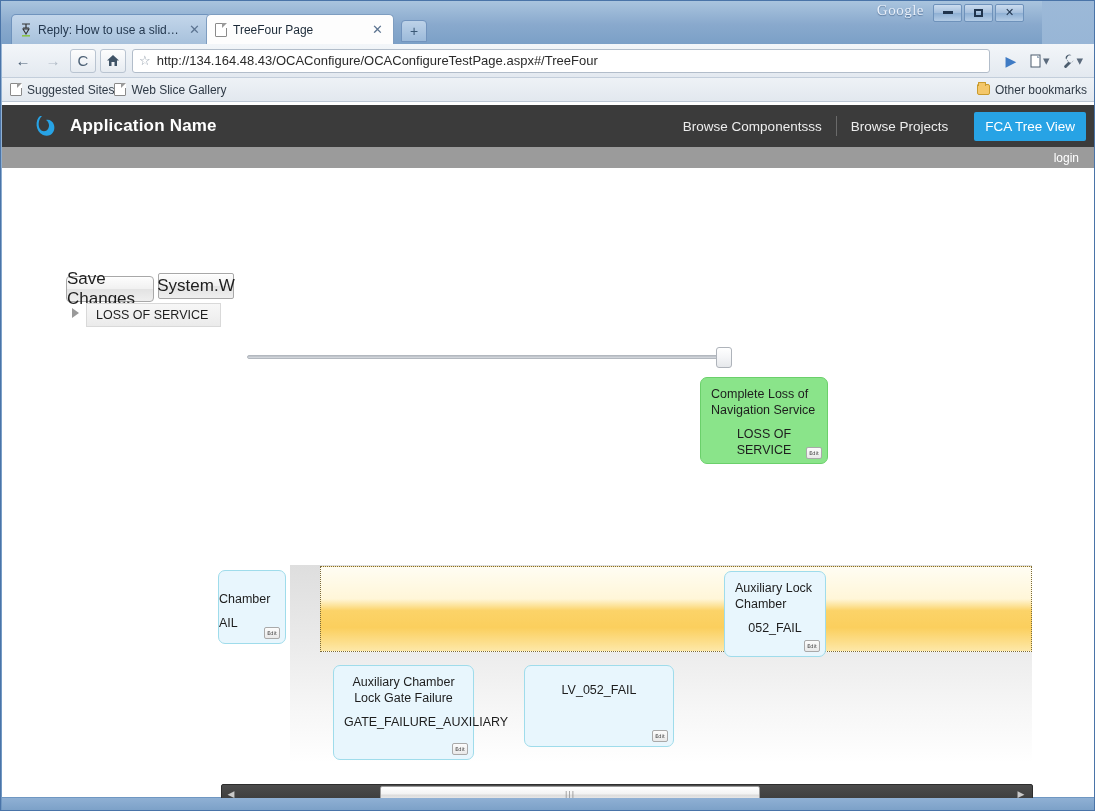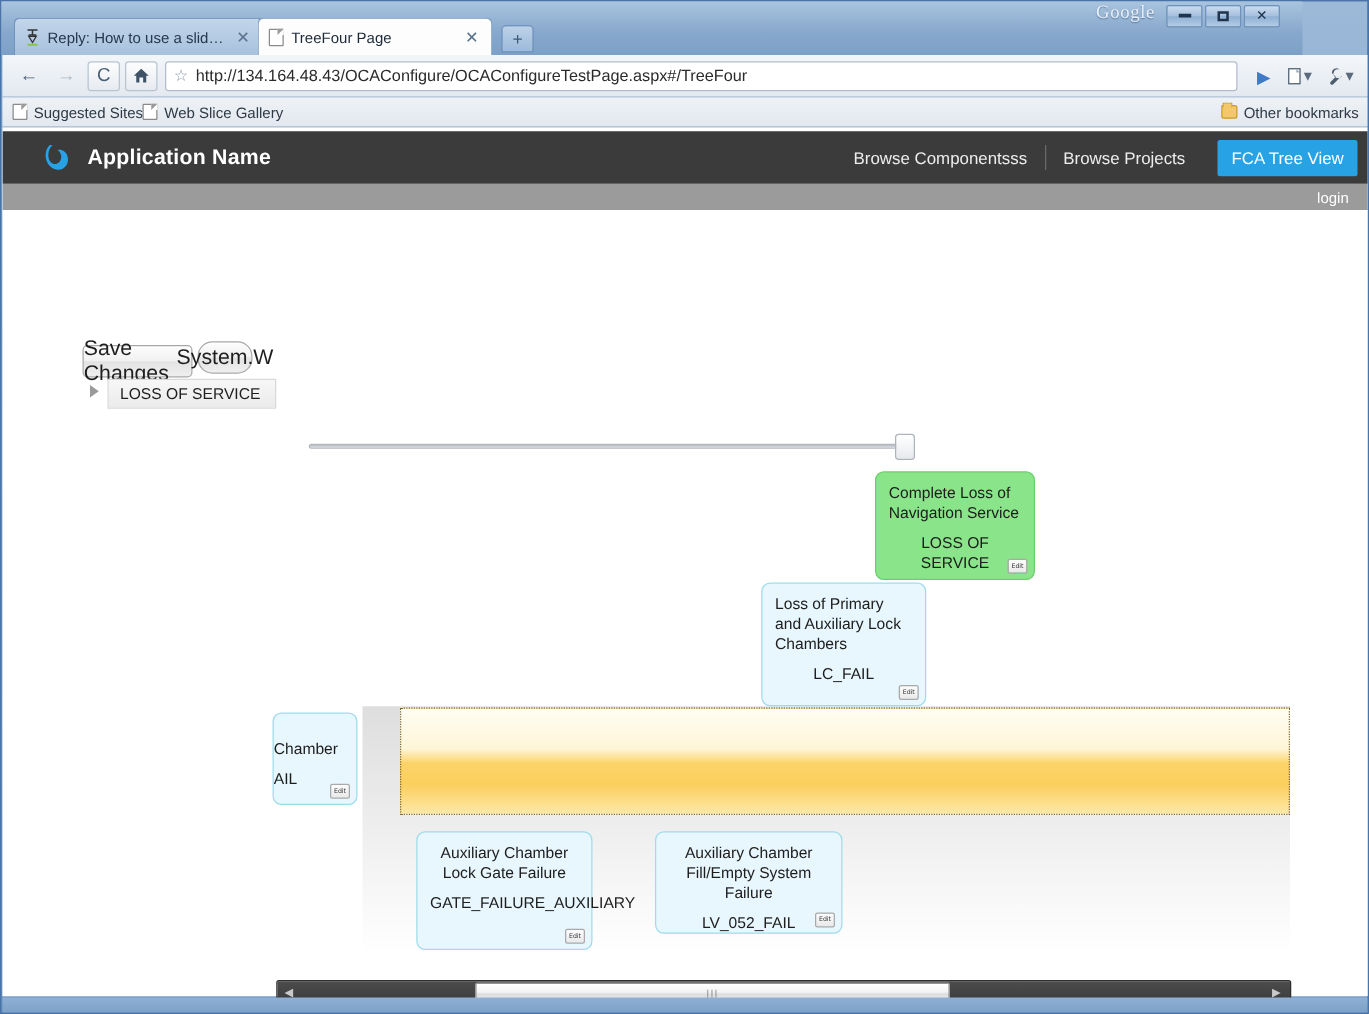--- a/index.html
+++ b/index.html
@@ -164,21 +164,21 @@
   
   .gbtn {
     position:absolute;
     background: linear-gradient(to bottom,#fdfdfd 0%,#f1f1f1 48%,#e3e3e3 52%,#efefef 100%);
     border:1px solid #a8a8a8; border-radius:4px;
     font-size:17px; color:#1e1e1e; font-family:"Liberation Sans",sans-serif;
     display:flex; align-items:center; justify-content:center;
     box-shadow: 0 1px 0 rgba(255,255,255,.7) inset;
   }
   #save-changes { left:64px; top:108px; width:88px; height:26px; }
-  #system-w     { left:156px; top:105px; width:44px; height:26px; border-radius:12px;}
+  #system-w     { left:156px; top:105px; width:76px; height:26px; border-radius:2px;}
 
   #tree-node {
     position:absolute; left:84px; top:135px; width:135px; height:24px;
     background: linear-gradient(to bottom,#f7f7f7,#ebebeb);
     border:1px solid #d9d9d9;
     display:flex; align-items:center; gap:0;
   }
   #tree-caret {
     position:absolute; left:70px; top:140px;
     width:0; height:0; border-style:solid;
@@ -382,41 +382,40 @@
 
       <div id="grayzone"></div>
       <div id="dropband"></div>
 
       <div class="node green" id="node-root">
         <div class="ntitle">Complete Loss of Navigation Service</div>
         <div class="ncode">LOSS OF SERVICE</div>
         <div class="edit">Edit</div>
       </div>
 
-      <div class="node" id="node-lcfail">
-        <div class="ntitle">Loss of Primary and Auxiliary Lock Chambers</div>
-        <div class="ncode">LC_FAIL</div>
+
+      <div class="node" id="node-052">
+        <div class="ntitle">Auxiliary Lock Chamber</div>
+        <div class="ncode">052_FAIL</div>
         <div class="edit">Edit</div>
       </div>
-
 
       <div class="node" id="node-clip">
         <div class="ntitle">Chamber</div>
         <div class="ncode">AIL</div>
         <div class="edit">Edit</div>
       </div>
 
       <div class="node" id="node-gate">
         <div class="ntitle" style="text-align:center">Auxiliary Chamber Lock Gate Failure</div>
         <div class="ncode">GATE_FAILURE_AUXILIARY</div>
         <div class="edit">Edit</div>
       </div>
 
       <div class="node" id="node-lv">
-        <div class="ntitle" style="text-align:center">Auxiliary Chamber Fill/Empty System Failure</div>
         <div class="ncode">LV_052_FAIL</div>
         <div class="edit">Edit</div>
       </div>
 
 
 
     </div>
   </div>
 
   <div id="hscroll">

